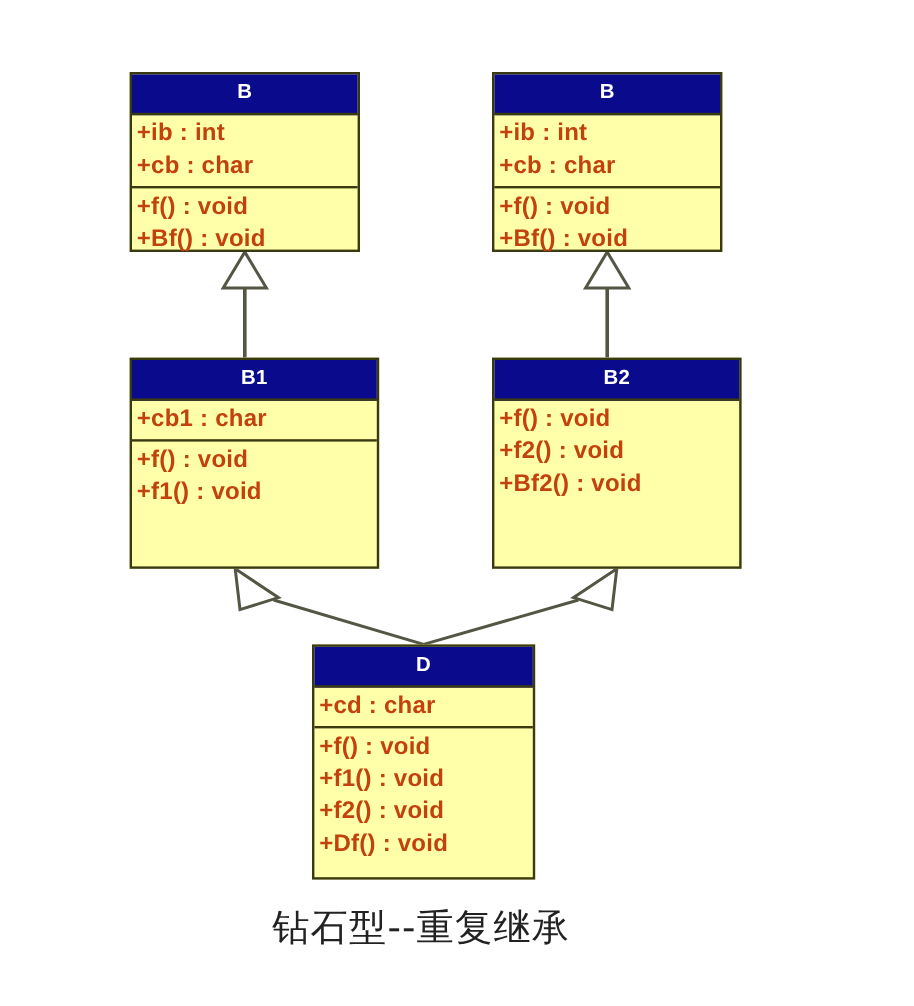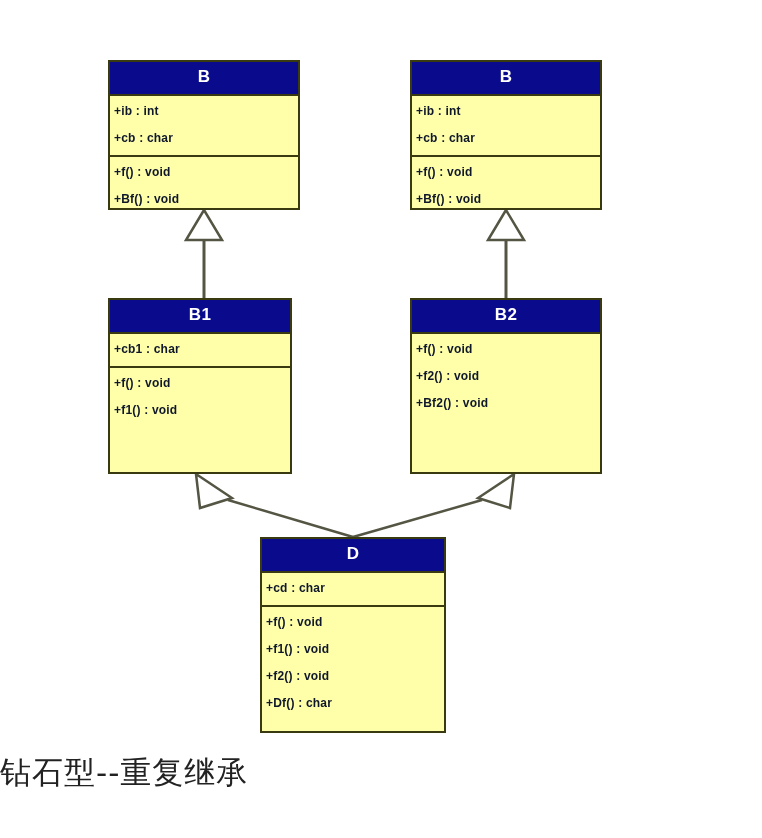--- a/index.html
+++ b/index.html
@@ -56,34 +56,34 @@
 
   .compartment {
     padding: 2px 0 3px 4px;
   }
 
   .compartment.attrs {
     border-bottom: 2px solid #3a3a10;
   }
 
   .member {
-    font-size: 12px;
+    font-size: 20px;
     font-weight: bold;
-    color: #0f172a;
+    color: #c2410c;
     line-height: 27px;
     white-space: nowrap;
     letter-spacing: 0.2px;
   }
 
   #caption {
     position: absolute;
     left: 0;
     top: 752px;
     width: 702px;
-    text-align: left;
+    text-align: center;
     font-size: 31px;
     color: #222222;
     font-family: "DejaVu Sans", sans-serif;
     letter-spacing: 1px;
     white-space: nowrap;
   }
 </style>
 </head>
 <body>
 
@@ -129,48 +129,48 @@
     <div class="compartment attrs">
       <div class="member">+ib : int</div>
       <div class="member">+cb : char</div>
     </div>
     <div class="compartment ops">
       <div class="member">+f() : void</div>
       <div class="member">+Bf() : void</div>
     </div>
   </div>
 
-  <div class="uml-class" id="cls-b1" style="left:108px; top:298px; width:184px; height:176px;">
+  <div class="uml-class" id="cls-b1" style="left:108px; top:298px; width:208px; height:176px;">
     <div class="class-title">B1</div>
     <div class="compartment attrs">
       <div class="member">+cb1 : char</div>
     </div>
     <div class="compartment ops">
       <div class="member">+f() : void</div>
       <div class="member">+f1() : void</div>
     </div>
   </div>
 
-  <div class="uml-class" id="cls-b2" style="left:410px; top:298px; width:192px; height:176px;">
+  <div class="uml-class" id="cls-b2" style="left:410px; top:298px; width:208px; height:176px;">
     <div class="class-title">B2</div>
     <div class="compartment ops">
       <div class="member">+f() : void</div>
       <div class="member">+f2() : void</div>
       <div class="member">+Bf2() : void</div>
     </div>
   </div>
 
   <div class="uml-class" id="cls-d" style="left:260px; top:537px; width:186px; height:196px;">
     <div class="class-title">D</div>
     <div class="compartment attrs">
       <div class="member">+cd : char</div>
     </div>
     <div class="compartment ops">
       <div class="member">+f() : void</div>
       <div class="member">+f1() : void</div>
       <div class="member">+f2() : void</div>
-      <div class="member">+Df() : char</div>
+      <div class="member">+Df() : void</div>
     </div>
   </div>
 
   <div id="caption">钻石型--重复继承</div>
 
 </div>
 
 </body></html>

